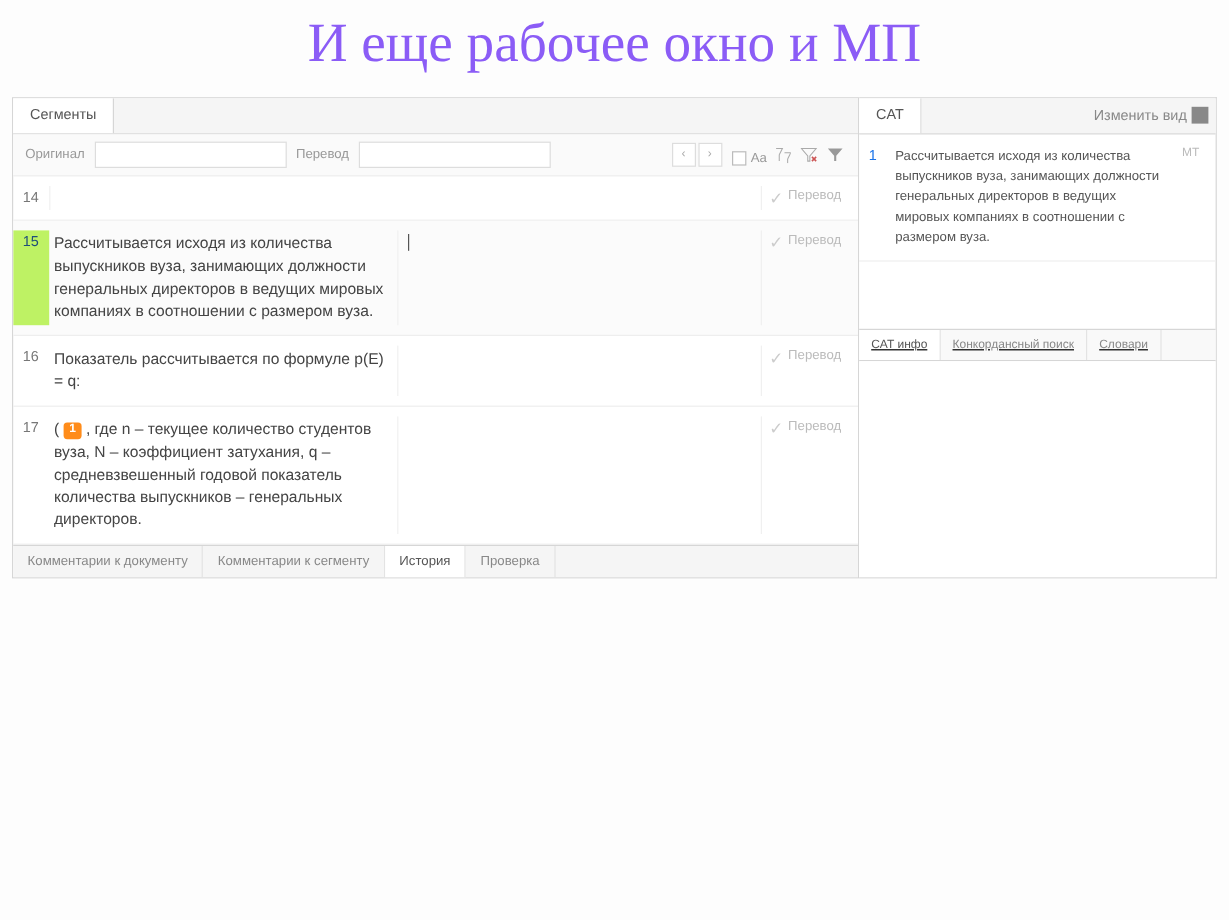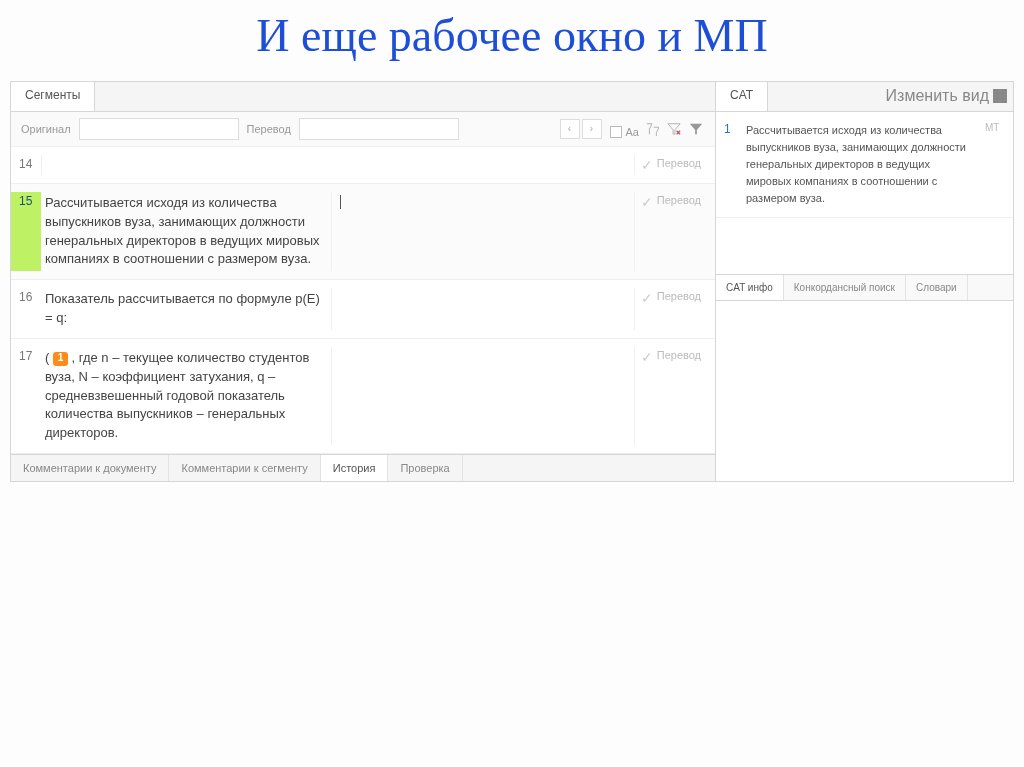--- a/index.html
+++ b/index.html
@@ -6,21 +6,21 @@
 body {
   font-family: Arial, sans-serif;
   background: #fdfdfd;
   width: 1024px;
   height: 767px;
   overflow: hidden;
 }
 .slide-title {
   font-family: Georgia, 'Times New Roman', serif;
   font-size: 46px;
-  color: #1d4ed8;
+  color: #8b5cf6;
   text-align: center;
   padding: 10px 0 18px 0;
   line-height: 1.15;
 }
 .app-container {
   display: flex;
   padding: 0 10px;
   gap: 0;
   border-radius: 13px;
 }
@@ -52,21 +52,21 @@
   color: #555;
   border-right: 1px solid #d6d6d6;
   background: #fff;
   cursor: pointer;
 }
 .tab-spacer { flex: 1; background: #f5f5f5; }
 .view-change {
   display: flex;
   align-items: center;
   padding: 0 6px;
-  font-size: 16px;
+  font-size: 12px;
   color: #888;
   background: #f5f5f5;
   gap: 4px;
 }
 .view-icon {
   width: 14px; height: 14px;
   background: #888;
   display: inline-block;
 }
 .filter-bar {
@@ -204,20 +204,21 @@
   color: #555;
   line-height: 1.55;
 }
 .cat-lower-tabs {
   display: flex;
   border-top: 1px solid #d6d6d6;
   border-bottom: 1px solid #d6d6d6;
   background: #f9f9f9;
   margin-top: auto;
   margin-top: 20px;
+  text-decoration: underline;
 }
 .cat-lower-body { flex: 1; background: #fff; min-height: 180px; }
 .ltab {
   padding: 7px 10px;
   font-size: 10px;
   color: #888;
   border-right: 1px solid #e3e3e3;
   cursor: pointer;
 }
 .ltab.active { background: #fff; color: #555; }

